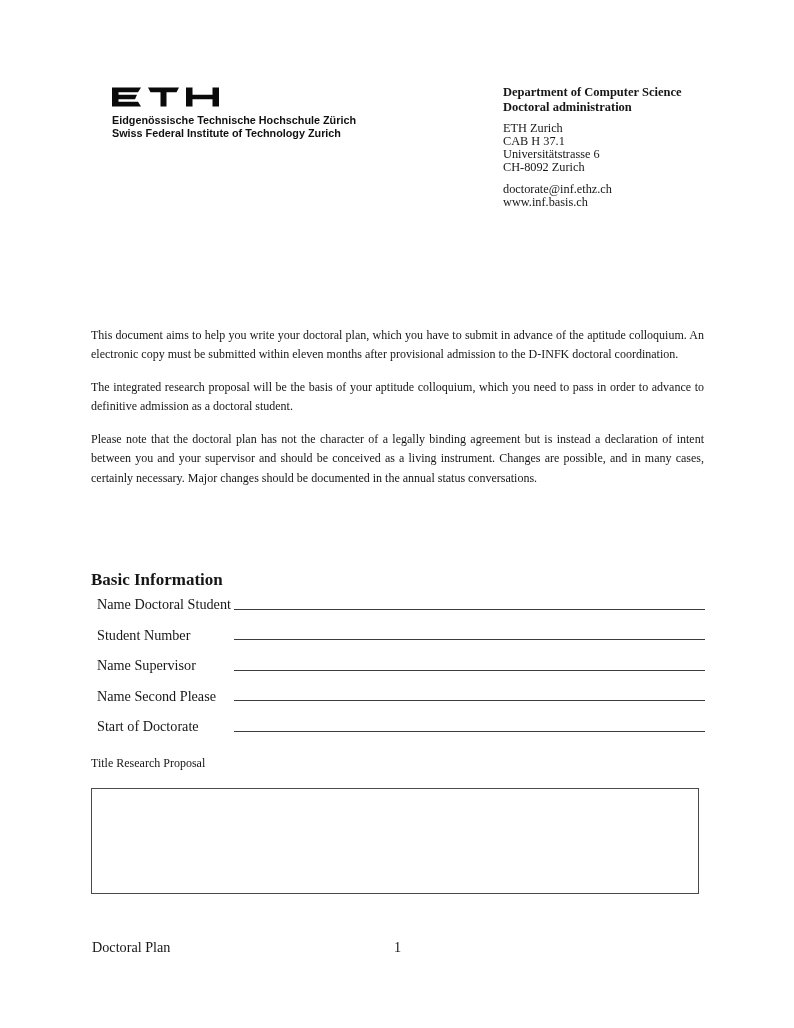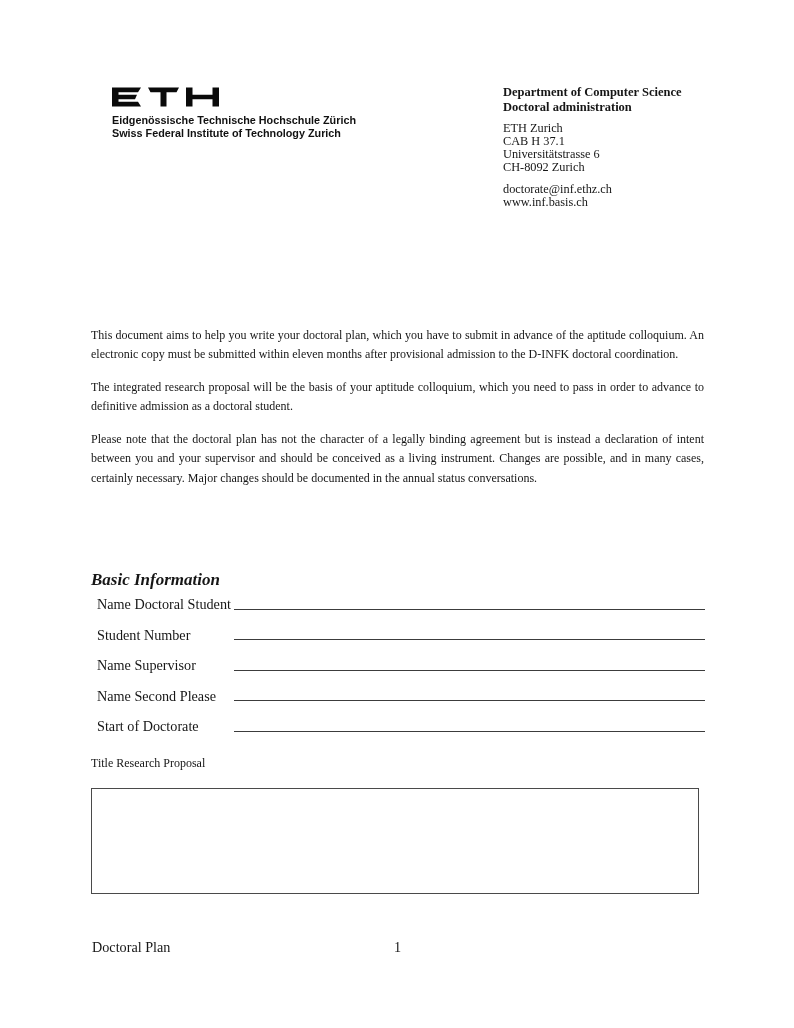--- a/index.html
+++ b/index.html
@@ -83,21 +83,20 @@
   }
   .body-text p { margin: 0 0 13.5px 0; }
 
   
   .section-heading {
     position: absolute;
     left: 91px;
     top: 556px;
     font-size: 17px;
     font-weight: bold;
-    font-style: italic;
   }
   .form-block {
     position: absolute;
     left: 91px;
     top: 595px;
     width: 614px;
     text-align: right;
   }
   .form-row {
     position: relative;

